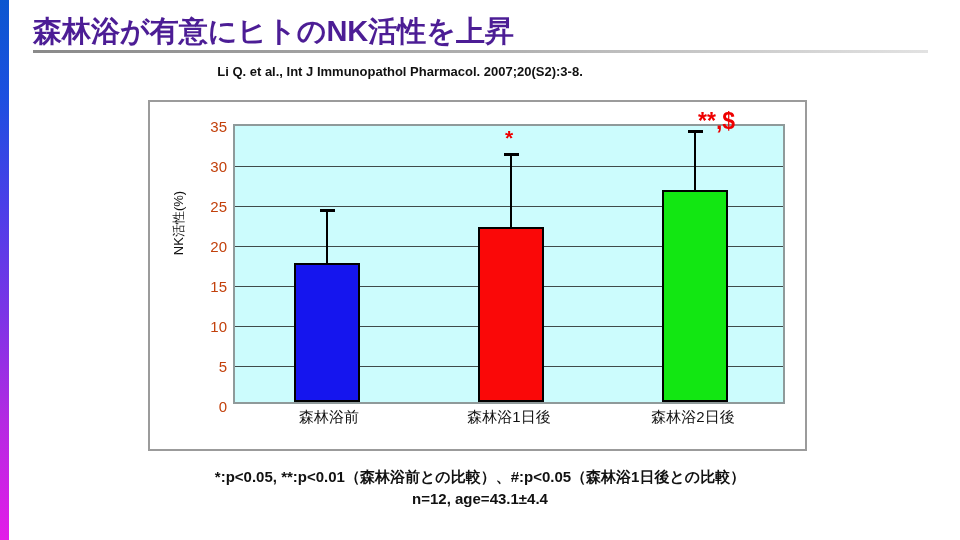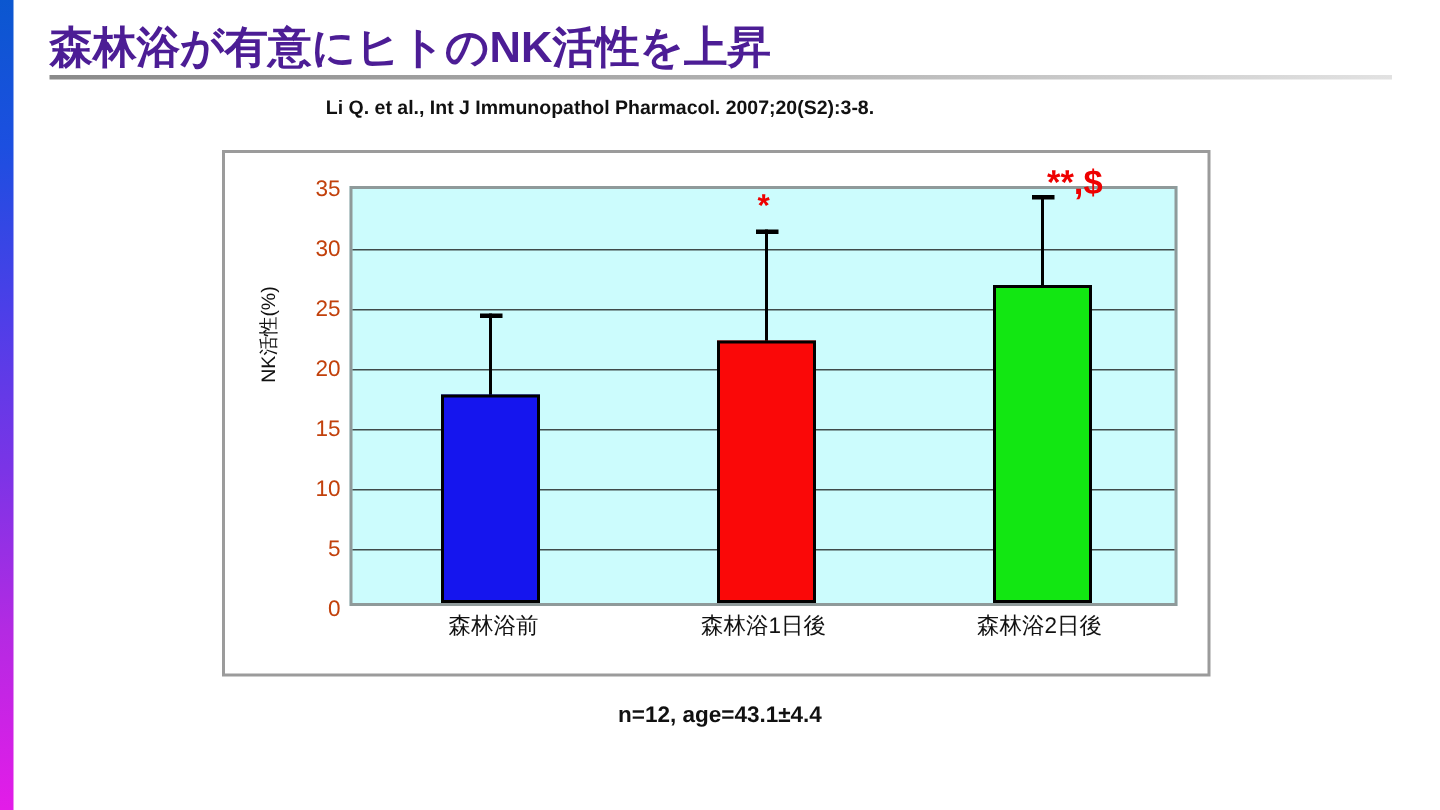--- a/index.html
+++ b/index.html
@@ -211,16 +211,17 @@
     </div>
 
     <div class="xlabels" id="xlabels">
         <div class="xtick" style="left: 96px;">森林浴前</div>
         <div class="xtick" style="left: 276px;">森林浴1日後</div>
         <div class="xtick" style="left: 460px;">森林浴2日後</div>
       </div>
   </div>
 
   <div class="footnotes">
+    <div class="footnote-line">*:p&lt;0.05, **:p&lt;0.01（森林浴前との比較）、#:p&lt;0.05（森林浴1日後との比較）</div>
     <div class="footnote-line">n=12, age=43.1±4.4</div>
   </div>
 
 </div>
 
 </body></html>

